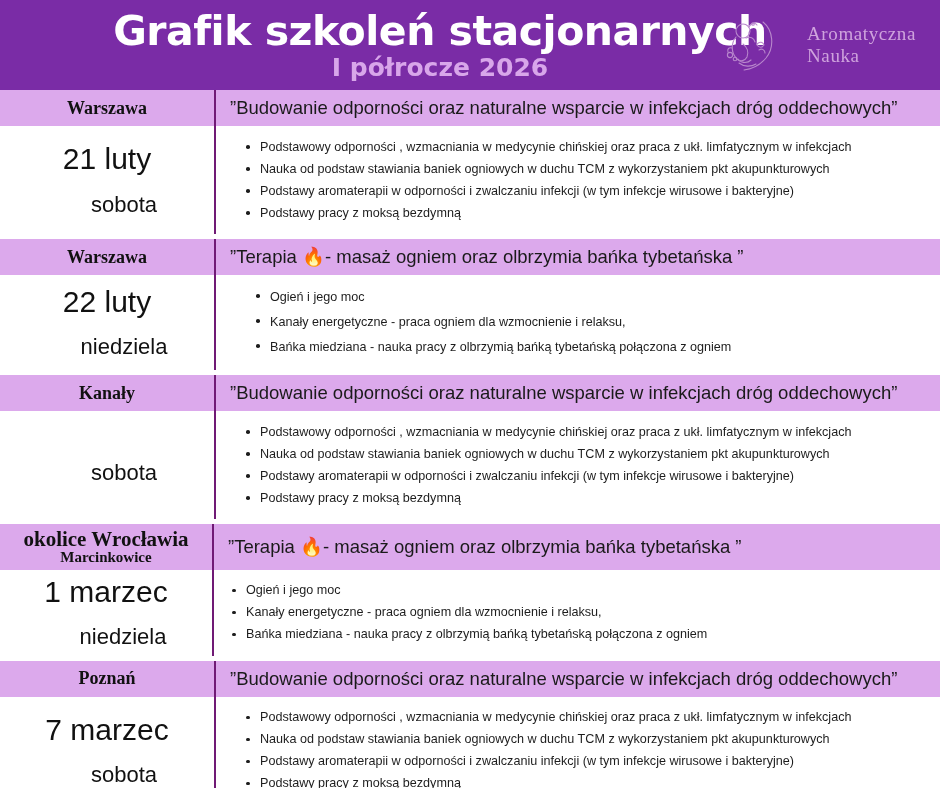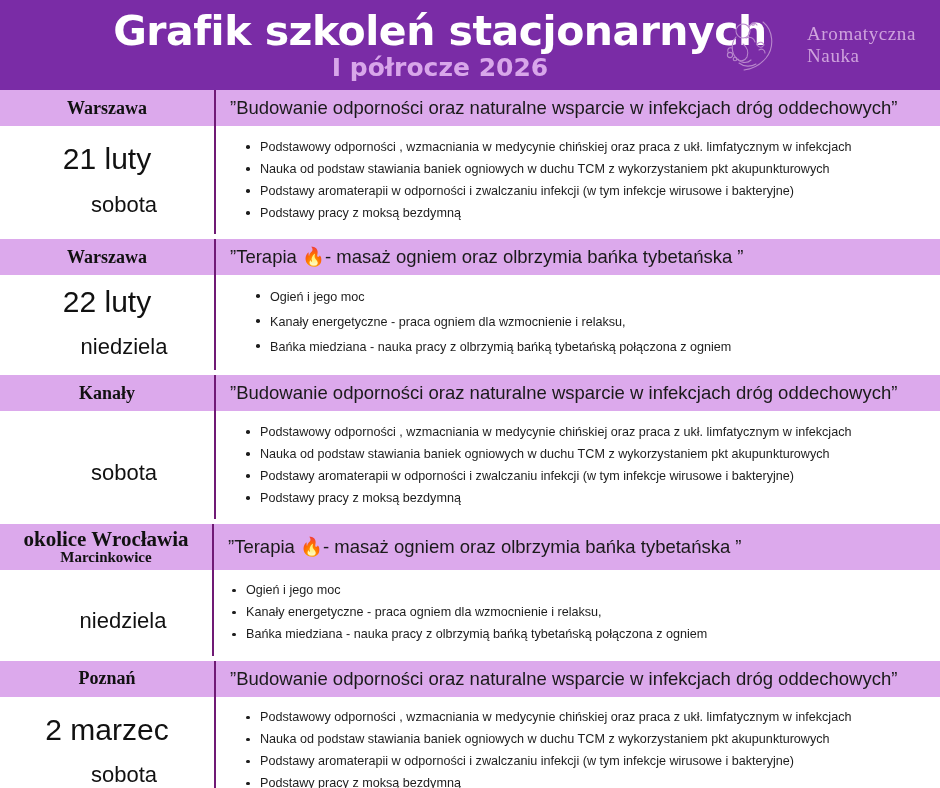--- a/index.html
+++ b/index.html
@@ -324,20 +324,21 @@
         <div class="col-left">
           <div class="city two-line">okolice Wrocławia<span class="city-line2">Marcinkowice</span></div>
         </div>
         <div class="col-right">
           <div class="topic">”Terapia <span class="flame">🔥</span>- masaż ogniem oraz olbrzymia bańka tybetańska ”</div>
         </div>
       </div>
       <div class="entry-body">
         <div class="col-left">
           <div class="date-block">
+            <div class="date-main">1 marzec</div>
             <div class="date-sub">niedziela</div>
           </div>
         </div>
         <div class="col-right">
           <ul class="bullets">
             <li>Ogień i jego moc</li>
             <li>Kanały energetyczne - praca ogniem dla wzmocnienie i relaksu,</li>
             <li>Bańka miedziana - nauka pracy z olbrzymią bańką tybetańską połączona z ogniem</li>
           </ul>
         </div>
@@ -349,21 +350,21 @@
         <div class="col-left">
           <div class="city">Poznań</div>
         </div>
         <div class="col-right">
           <div class="topic">”Budowanie odporności oraz naturalne wsparcie w infekcjach dróg oddechowych”</div>
         </div>
       </div>
       <div class="entry-body">
         <div class="col-left">
           <div class="date-block">
-            <div class="date-main">2 marzec</div>
+            <div class="date-main">7 marzec</div>
             <div class="date-sub">sobota</div>
           </div>
         </div>
         <div class="col-right">
           <ul class="bullets">
             <li>Podstawowy odporności , wzmacniania w medycynie chińskiej oraz praca z ukł. limfatycznym w infekcjach</li>
             <li>Nauka od podstaw stawiania baniek ogniowych w duchu TCM z wykorzystaniem pkt akupunkturowych</li>
             <li>Podstawy aromaterapii w odporności i zwalczaniu infekcji (w tym infekcje wirusowe i bakteryjne)</li>
             <li>Podstawy pracy z moksą bezdymną</li>
           </ul>

